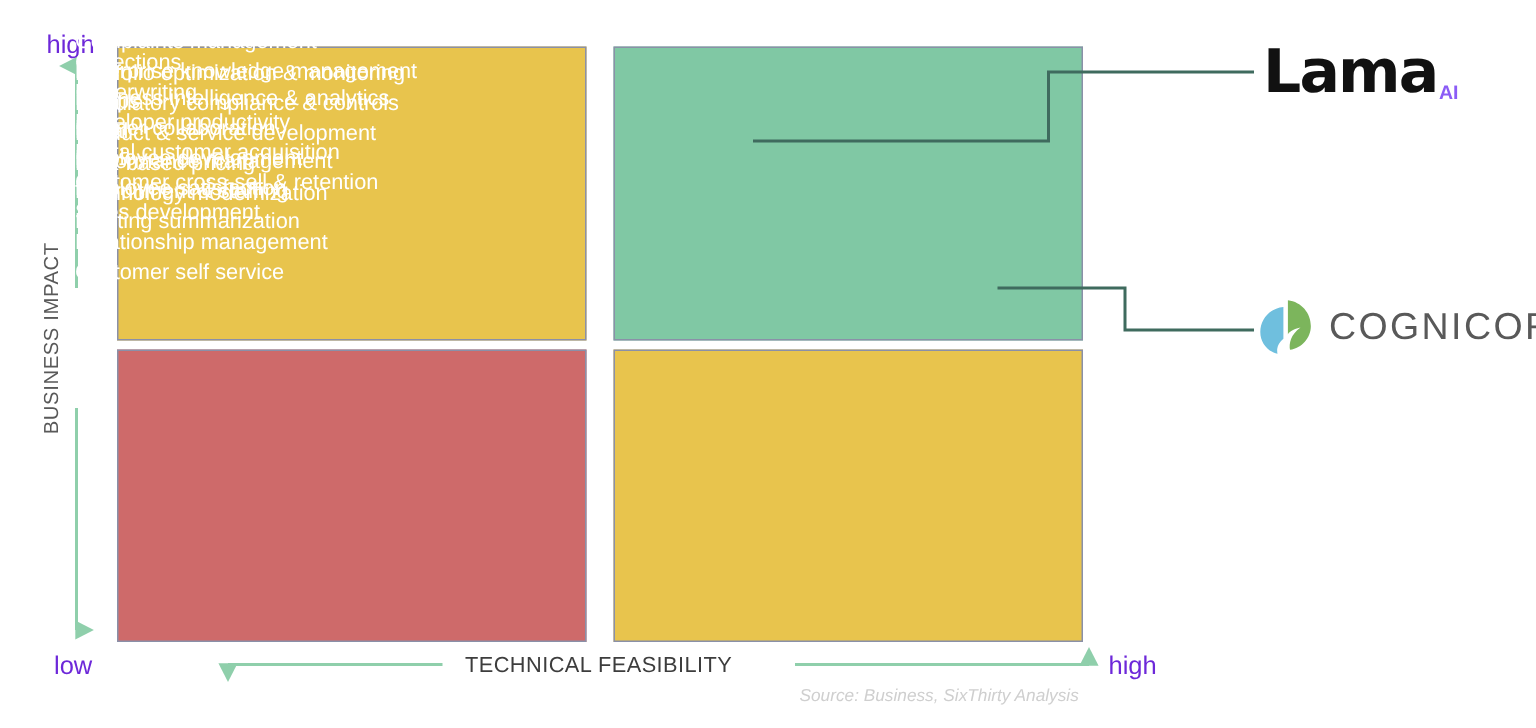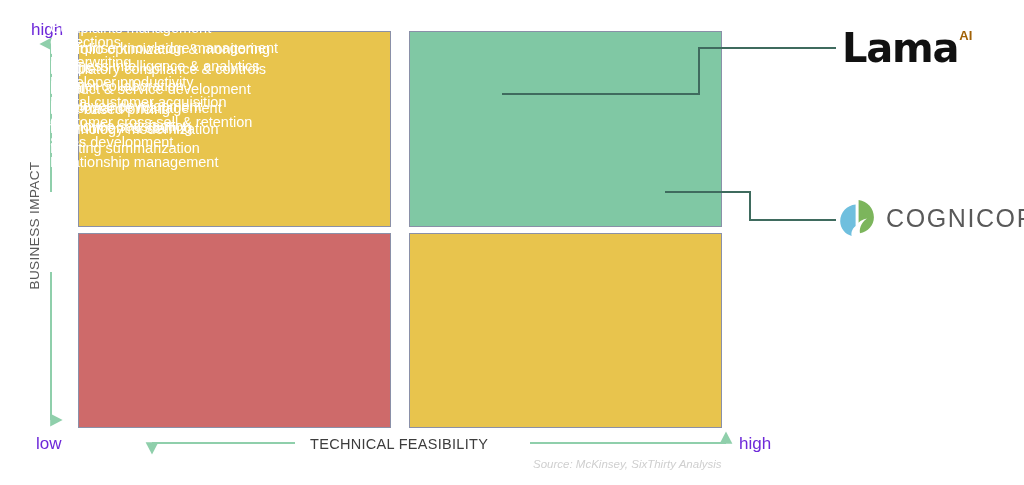--- a/index.html
+++ b/index.html
@@ -120,36 +120,36 @@
     height: 485px;
     pointer-events: none;
   }
 
   
   #logo-lama {
     position: absolute;
     left: 842px;
     top: 28px;
     display: flex;
-    align-items: flex-start;
+    align-items: flex-end;
     white-space: nowrap;
   }
   #logo-lama .lama-word {
     font-family: "DejaVu Sans", sans-serif;
     font-weight: bold;
     font-size: 40px;
     letter-spacing: -1.2px;
     color: #111111;
     line-height: 40px;
   }
   #logo-lama .lama-sup {
     font-family: "Liberation Sans", sans-serif;
     font-size: 13px;
     font-weight: bold;
-    color: #a16207;
+    color: #8b5cf6;
     line-height: 13px;
     margin-top: 1px;
     margin-left: 1px;
   }
 
   #logo-cognicor {
     position: absolute;
     left: 837px;
     top: 198px;
     display: flex;
@@ -274,20 +274,24 @@
         <span class="item-text">Customer cross-sell &amp; retention</span>
       </li>
       <li class="item">
         <span class="bullet"></span>
         <span class="item-text">Sales development</span>
       </li>
       <li class="item">
         <span class="bullet"></span>
         <span class="item-text">Relationship management</span>
       </li>
+      <li class="item">
+        <span class="bullet"></span>
+        <span class="item-text">Customer self service</span>
+      </li>
     </ul>
   <ul class="item-list" id="list-bottom-left">
       <li class="item">
         <span class="bullet"></span>
         <span class="item-text">Business intelligence &amp; analytics</span>
       </li>
       <li class="item">
         <span class="bullet"></span>
         <span class="item-text">Partner collaboration</span>
       </li>
@@ -346,15 +350,15 @@
 
       <path d="M18.6,6.6 C9.9,7.3 3.2,14.6 3.2,23.3 C3.2,30.4 8.1,36.3 14.7,37.9
                C14.0,35.3 14.6,31.2 18.6,27.9 Z" fill="#6FBFDE"></path>
 
       <path d="M21.6,2.1 C30.6,3.2 36.9,10.6 36.9,19.3 C36.9,27.3 30.9,34.0 23.0,35.2
                C22.3,31.4 23.3,25.1 30.0,20.4 C24.6,21.6 21.9,23.8 21.6,25.0 Z" fill="#7CB55C"></path>
     </svg>
     <span class="cc-word">COGNICOR</span>
   </div>
 
-  <div id="source-note">Source: McKinsey, SixThirty Analysis</div>
+  <div id="source-note">Source: Business, SixThirty Analysis</div>
 
 </div>
 
 </body></html>

